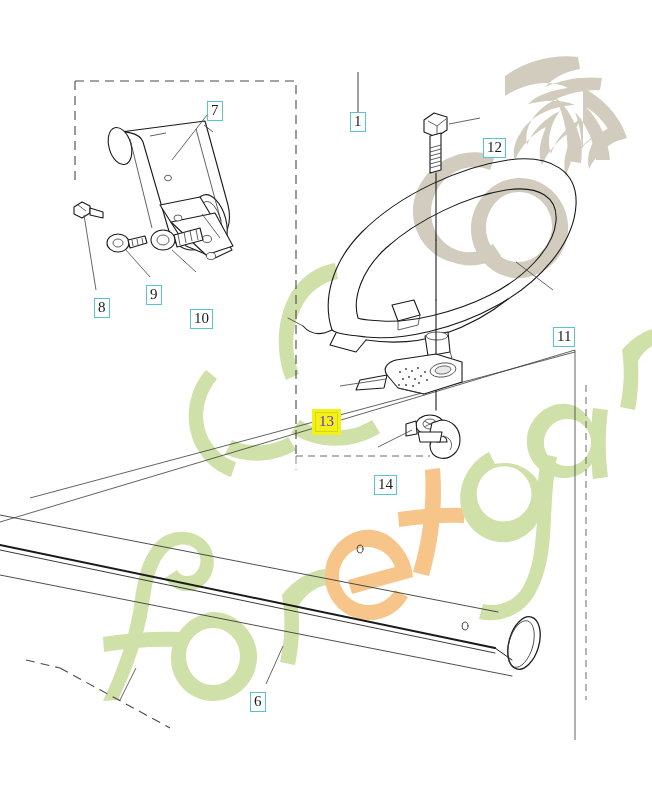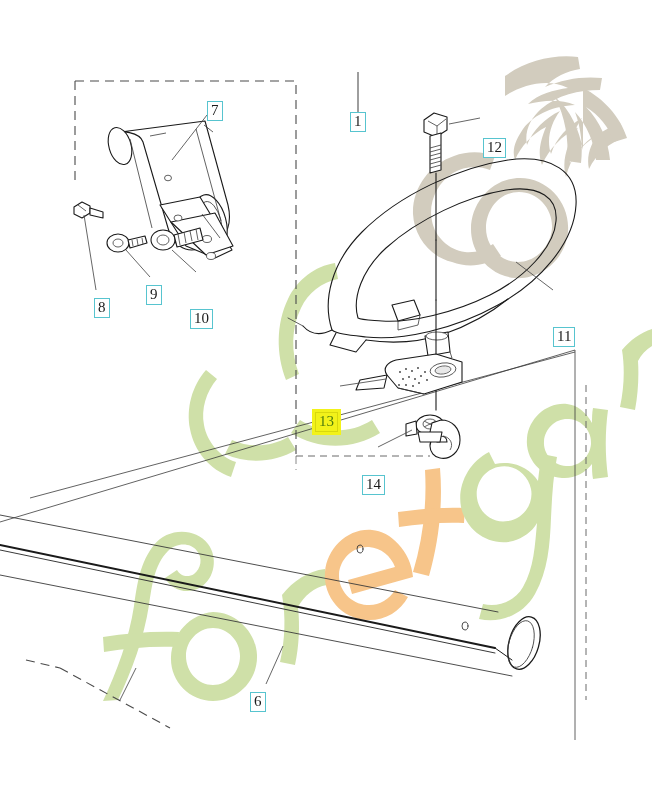--- a/index.html
+++ b/index.html
@@ -37,21 +37,21 @@
     color: #1a1a1a;
     background: #ffffff;
     border: 1.4px solid #57c4cf;
     padding: 1px 3px 2px 3px;
     white-space: nowrap;
     user-select: none;
   }
   .callout.highlight {
     background: #f2f21a;
     border-color: #d8d80e;
-    color: #4d7c0f;
+    color: #6d28d9;
     box-shadow: 0 0 0 3px #f2f21a;
   }
   .callout.wide { letter-spacing: 0px; margin-top: 28px; }
 </style>
 </head>
 <body>
 
 <div id="page">
 
   <svg id="diagram-svg" viewBox="0 0 652 800">
@@ -410,15 +410,15 @@
   <div class="callout" style="left:146px; top:285px;">9</div>
 
   <div class="callout wide" style="left:190px; top:281px;">10</div>
 
   <div class="callout wide" style="left:553px; top:299px;">11</div>
 
   <div class="callout wide" style="left:483px; top:110px;">12</div>
 
   <div class="callout wide highlight" style="left:315px; top:384px;">13</div>
 
-  <div class="callout wide" style="left:362px; top:447px;">14</div>
+  <div class="callout wide" style="left:374px; top:447px;">14</div>
 
 </div>
 
 </body></html>

